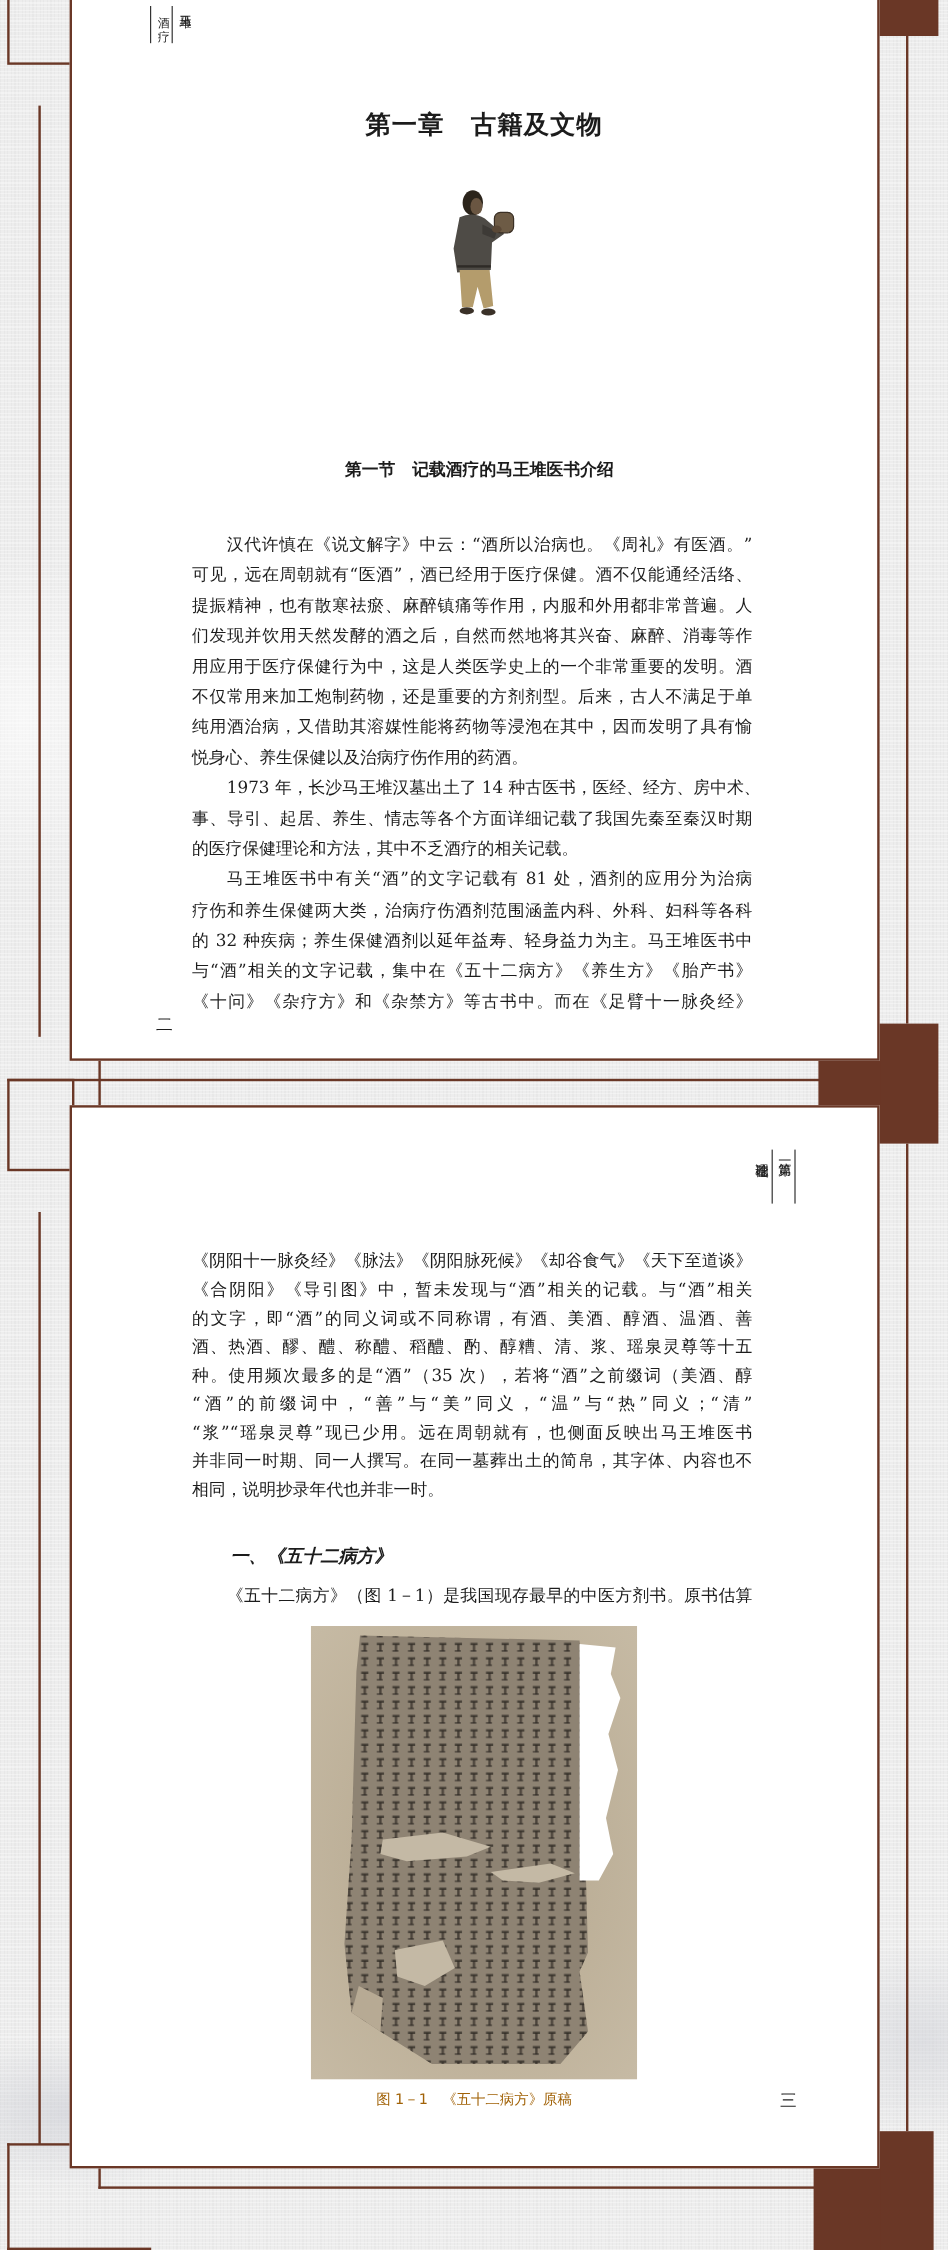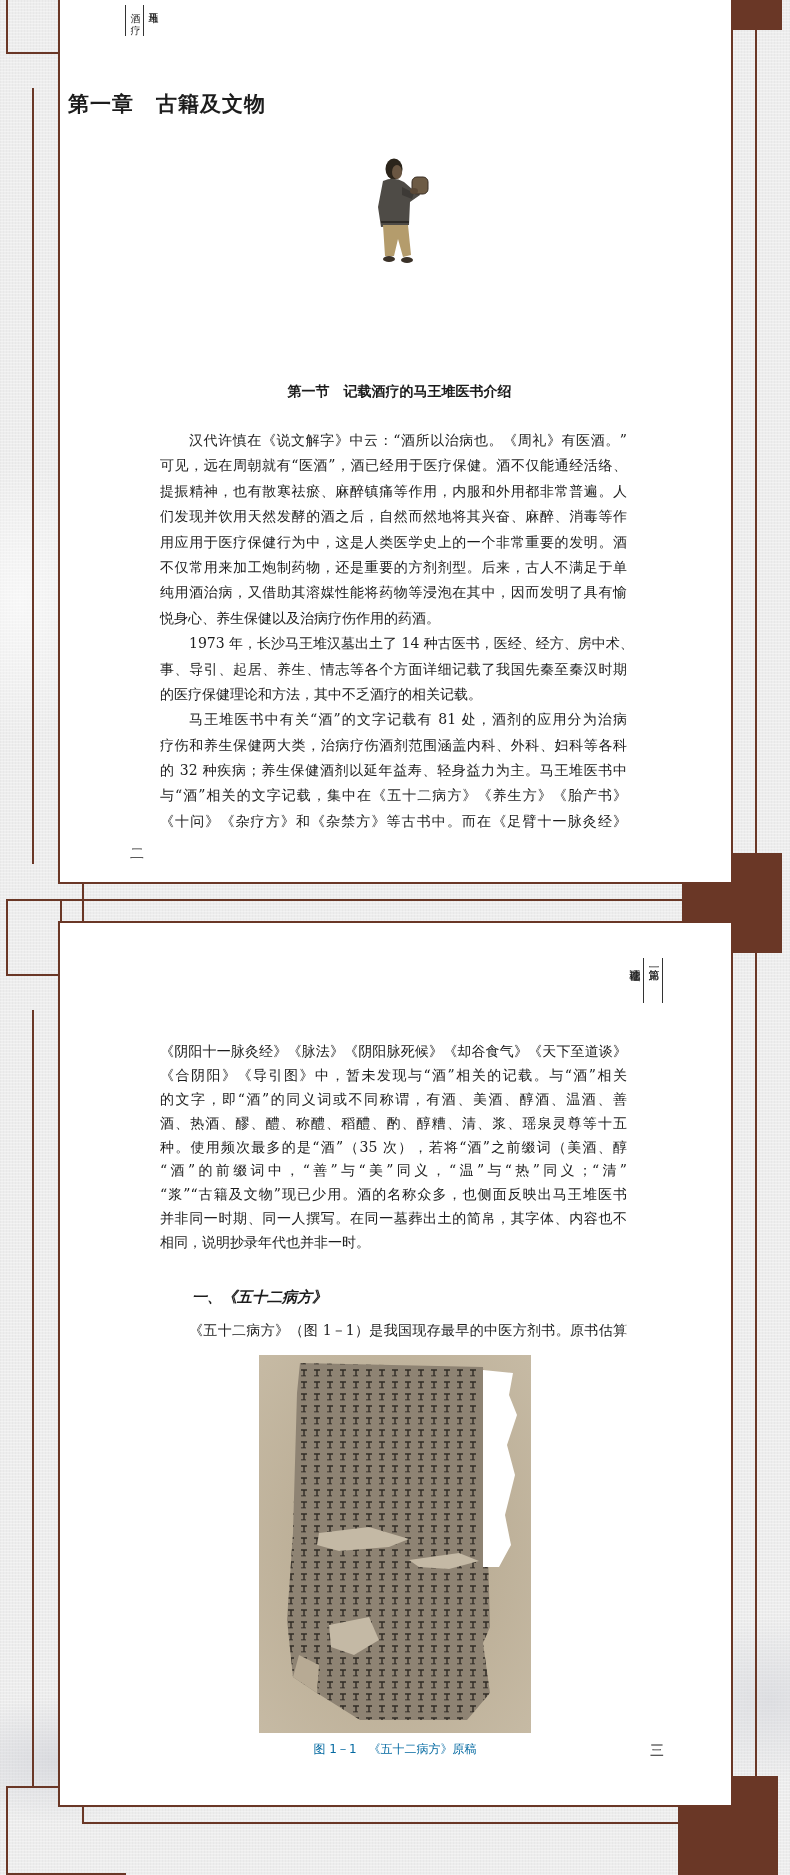--- a/index.html
+++ b/index.html
@@ -26,21 +26,21 @@
   }
   
   .vtext {
     position: absolute; writing-mode: vertical-rl;
     font-size: 10px; line-height: 10px; color: #222;
     font-family: "DejaVu Serif", serif;
   }
   .vrule { position: absolute; width: 1px; background: #333; }
   .chapter-title {
     position: absolute; left: 8px; width: 671px; top: 88px;
-    font-size: 21px; font-weight: bold;
+    text-align: center; font-size: 21px; font-weight: bold;
     letter-spacing: 1px; font-family: "DejaVu Serif", serif; white-space: pre;
   }
   .section-title {
     position: absolute; left: 0; width: 671px; top: 381px;
     text-align: center; font-size: 14px; font-weight: bold;
     font-family: "DejaVu Sans", sans-serif; white-space: pre; padding-left: 4px;
   }
   .body-text { position: absolute; left: 100px; width: 467px; font-size: 14px; }
   .p1 .ln { height: 25.4px; line-height: 25.4px; }
   .p2 .ln { height: 23.9px; line-height: 23.9px; }
@@ -51,21 +51,21 @@
   .ln.last { text-align: left; text-align-last: left; }
   .ln.ind { text-indent: 29px; }
   .page-num { position: absolute; font-size: 14px; }
   .subheading {
     position: absolute; left: 132px; top: 365px; font-size: 15px; font-weight: bold;
     font-style: italic; white-space: nowrap;
   }
   .figure-img { position: absolute; left: 199px; top: 432px; width: 272px; height: 378px; }
   .caption {
     position: absolute; left: 149px; width: 372px; top: 818px;
-    text-align: center; font-size: 12px; color: #0369a1; white-space: pre;
+    text-align: center; font-size: 12px; color: #a16207; white-space: pre;
     font-family: "DejaVu Sans", sans-serif;
   }
 </style>
 </head>
 <body>
 
 <div id="canvas">
 
   <div class="frame" style="left:6px;top:-2px;width:56px;height:56px;"></div>
   <div class="abs brown" style="left:32px;top:88px;width:2px;height:776px;"></div>
@@ -104,21 +104,21 @@
         <rect x="40" y="22" width="16" height="17" rx="5" fill="#6d5b45" stroke="#3a2f24" stroke-width="1"></rect>
         <ellipse cx="42" cy="36" rx="4" ry="3" fill="#5a4836"></ellipse>
         <rect x="9" y="66" width="28" height="2" fill="#2e2b27"></rect>
         <path d="M11 70 L36 70 L39 100 L31 102 L26 84 L22 101 L13 101 Z" fill="#b49c6c"></path>
         <ellipse cx="17" cy="104" rx="6" ry="3" fill="#3a3128"></ellipse>
         <ellipse cx="35" cy="105" rx="6" ry="3" fill="#3a3128"></ellipse>
       </svg>
 
       <div class="section-title">第一节　记载酒疗的马王堆医书介绍</div>
 
-      <div class="body-text p1" style="top:426px;">
+      <div class="body-text p1" style="top:440px;">
         <div class="ln ind">汉代许慎在《说文解字》中云：“酒所以治病也。《周礼》有医酒。”</div>
         <div class="ln">可见，远在周朝就有“医酒”，酒已经用于医疗保健。酒不仅能通经活络、</div>
         <div class="ln">提振精神，也有散寒祛瘀、麻醉镇痛等作用，内服和外用都非常普遍。人</div>
         <div class="ln">们发现并饮用天然发酵的酒之后，自然而然地将其兴奋、麻醉、消毒等作</div>
         <div class="ln">用应用于医疗保健行为中，这是人类医学史上的一个非常重要的发明。酒</div>
         <div class="ln">不仅常用来加工炮制药物，还是重要的方剂剂型。后来，古人不满足于单</div>
         <div class="ln">纯用酒治病，又借助其溶媒性能将药物等浸泡在其中，因而发明了具有愉</div>
         <div class="ln last">悦身心、养生保健以及治病疗伤作用的药酒。</div>
         <div class="ln ind">1973 年，长沙马王堆汉墓出土了 14 种古医书，医经、经方、房中术、</div>
         <div class="ln">事、导引、起居、养生、情志等各个方面详细记载了我国先秦至秦汉时期</div>
@@ -142,21 +142,21 @@
       <div class="vtext" style="left:588px;top:38px;font-size:11px;line-height:11px;">第一篇</div>
       <div class="vrule" style="left:602px;top:35px;height:45px;"></div>
 
       <div class="body-text p2" style="top:117px;">
         <div class="ln">《阴阳十一脉灸经》《脉法》《阴阳脉死候》《却谷食气》《天下至道谈》</div>
         <div class="ln">《合阴阳》《导引图》中，暂未发现与“酒”相关的记载。与“酒”相关</div>
         <div class="ln">的文字，即“酒”的同义词或不同称谓，有酒、美酒、醇酒、温酒、善</div>
         <div class="ln">酒、热酒、醪、醴、称醴、稻醴、酌、醇糟、清、浆、瑶泉灵尊等十五</div>
         <div class="ln">种。使用频次最多的是“酒”（35 次），若将“酒”之前缀词（美酒、醇</div>
         <div class="ln">“酒”的前缀词中，“善”与“美”同义，“温”与“热”同义；“清”</div>
-        <div class="ln">“浆”“古籍及文物”现已少用。酒的名称众多，也侧面反映出马王堆医书</div>
+        <div class="ln">“浆”“瑶泉灵尊”现已少用。远在周朝就有，也侧面反映出马王堆医书</div>
         <div class="ln">并非同一时期、同一人撰写。在同一墓葬出土的简帛，其字体、内容也不</div>
         <div class="ln last">相同，说明抄录年代也并非一时。</div>
       </div>
 
       <div class="subheading">一、《五十二病方》</div>
 
       <div class="body-text p2" style="top:396px;">
         <div class="ln ind">《五十二病方》（图 1－1）是我国现存最早的中医方剂书。原书估算</div>
       </div>
 

